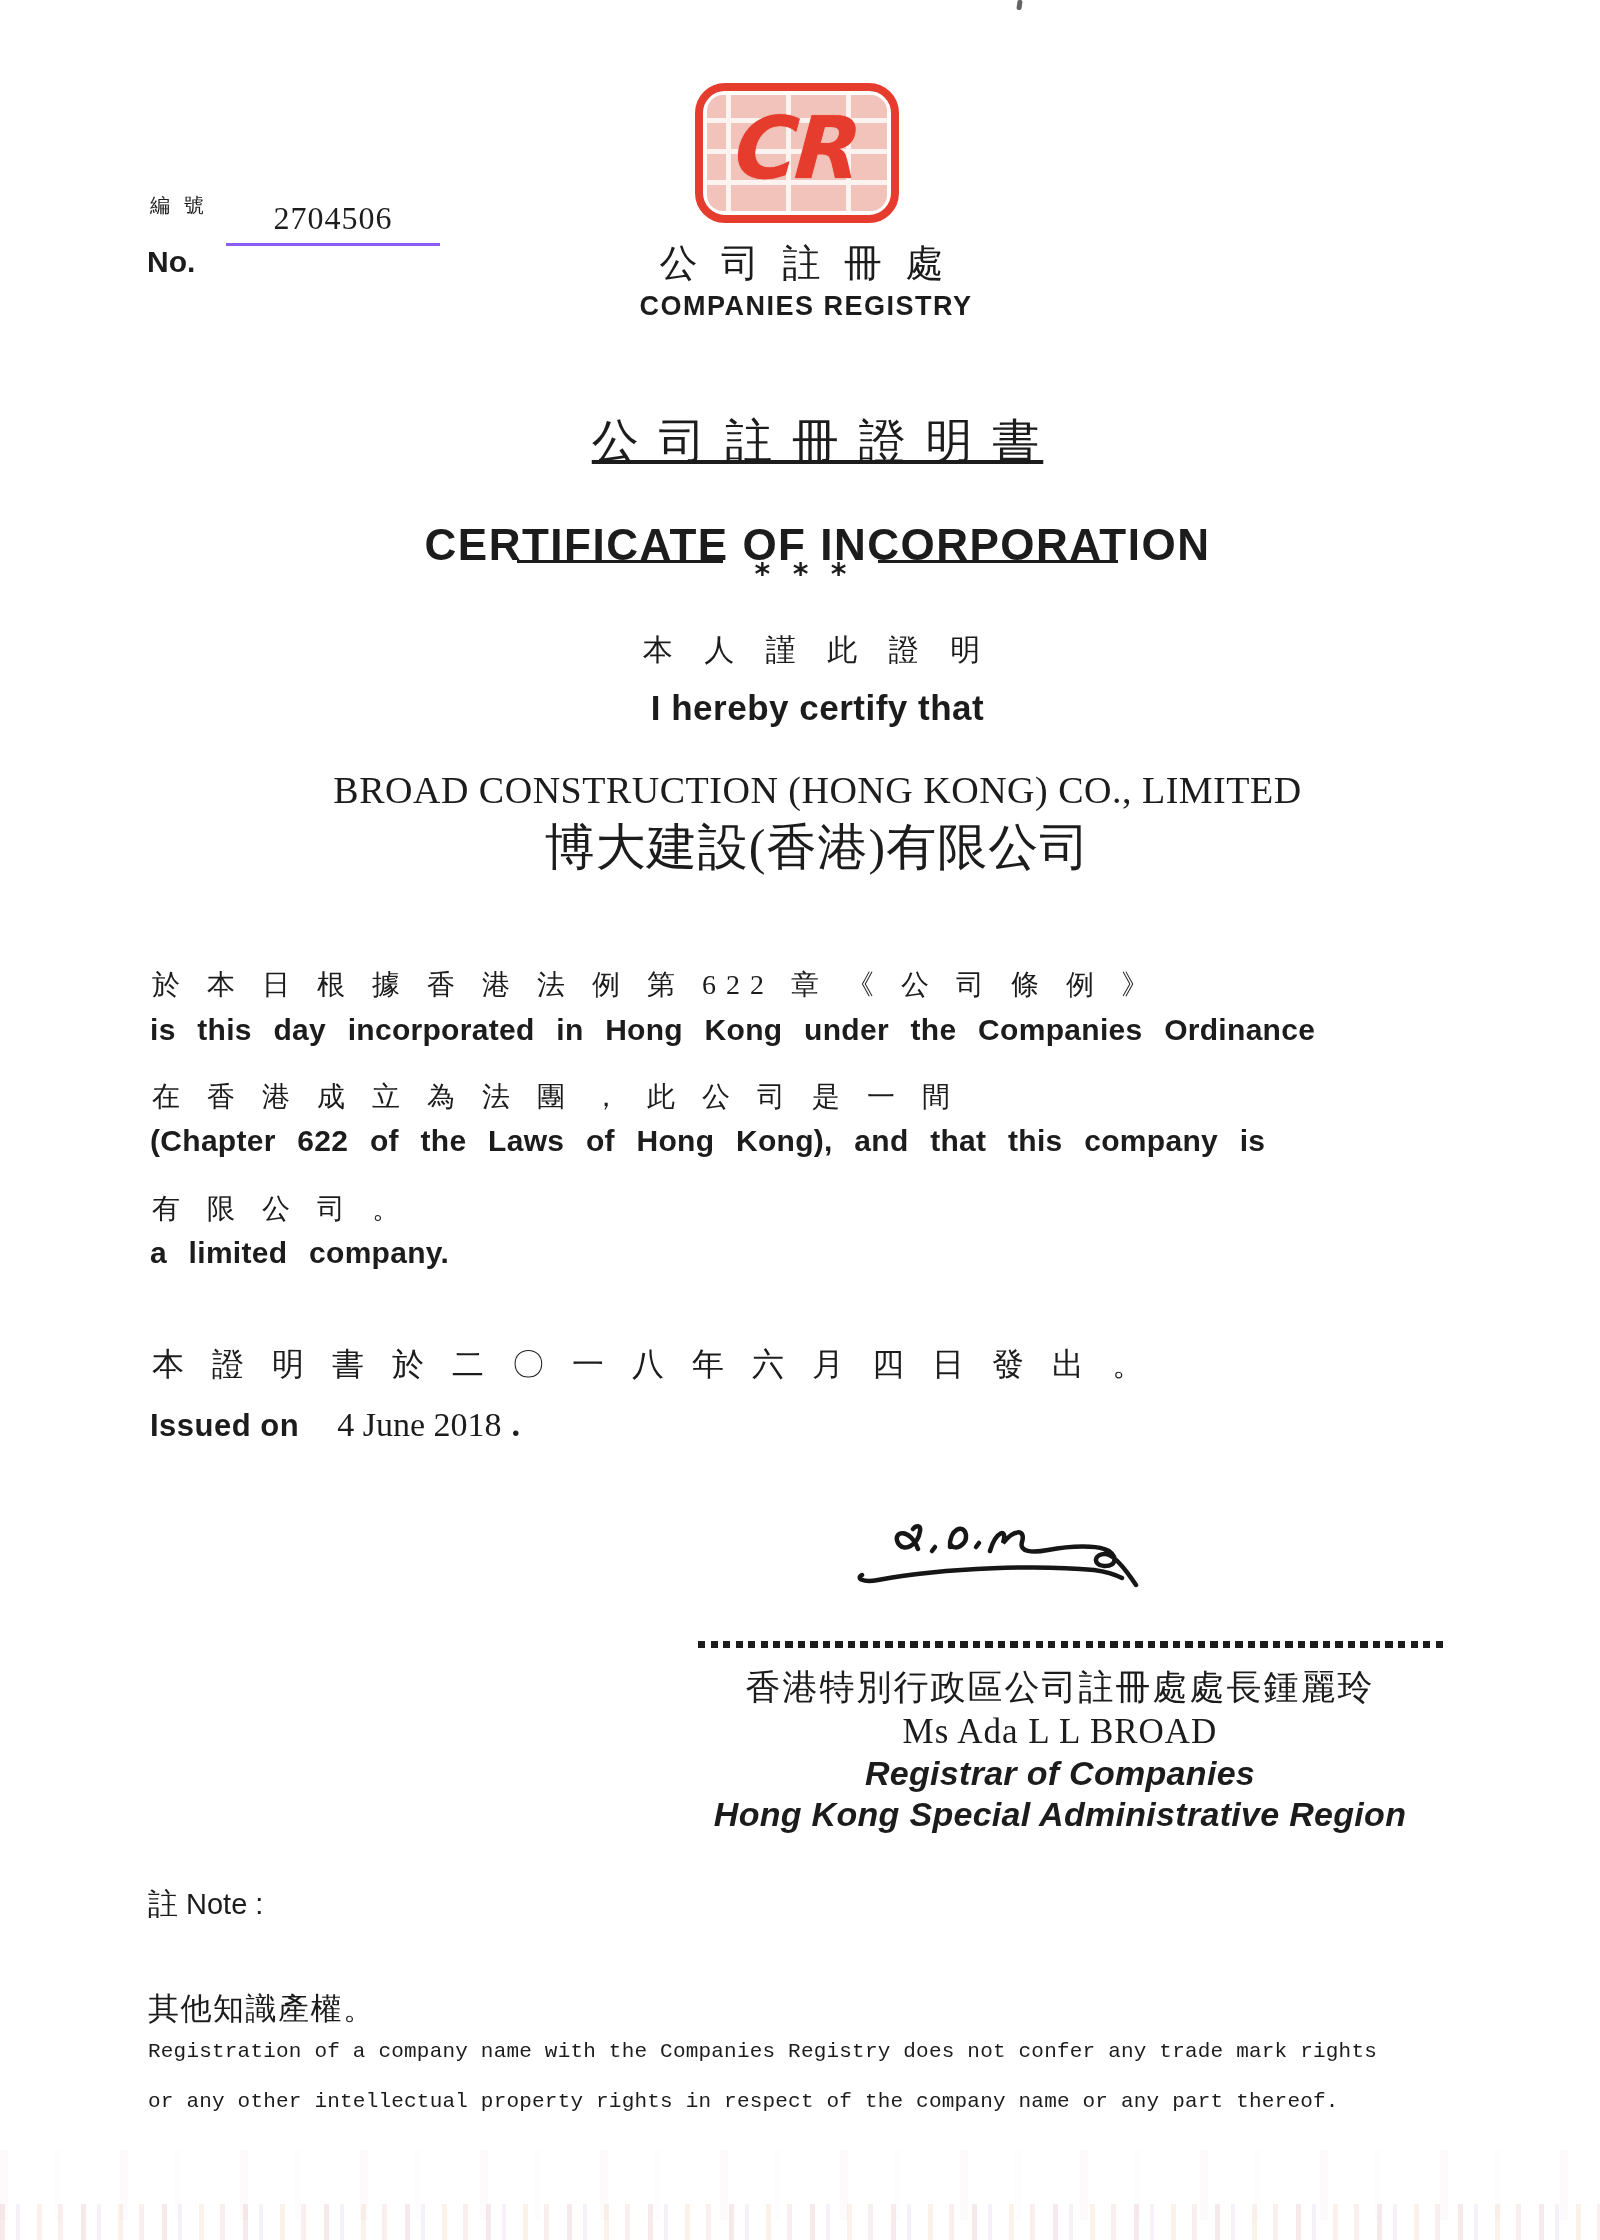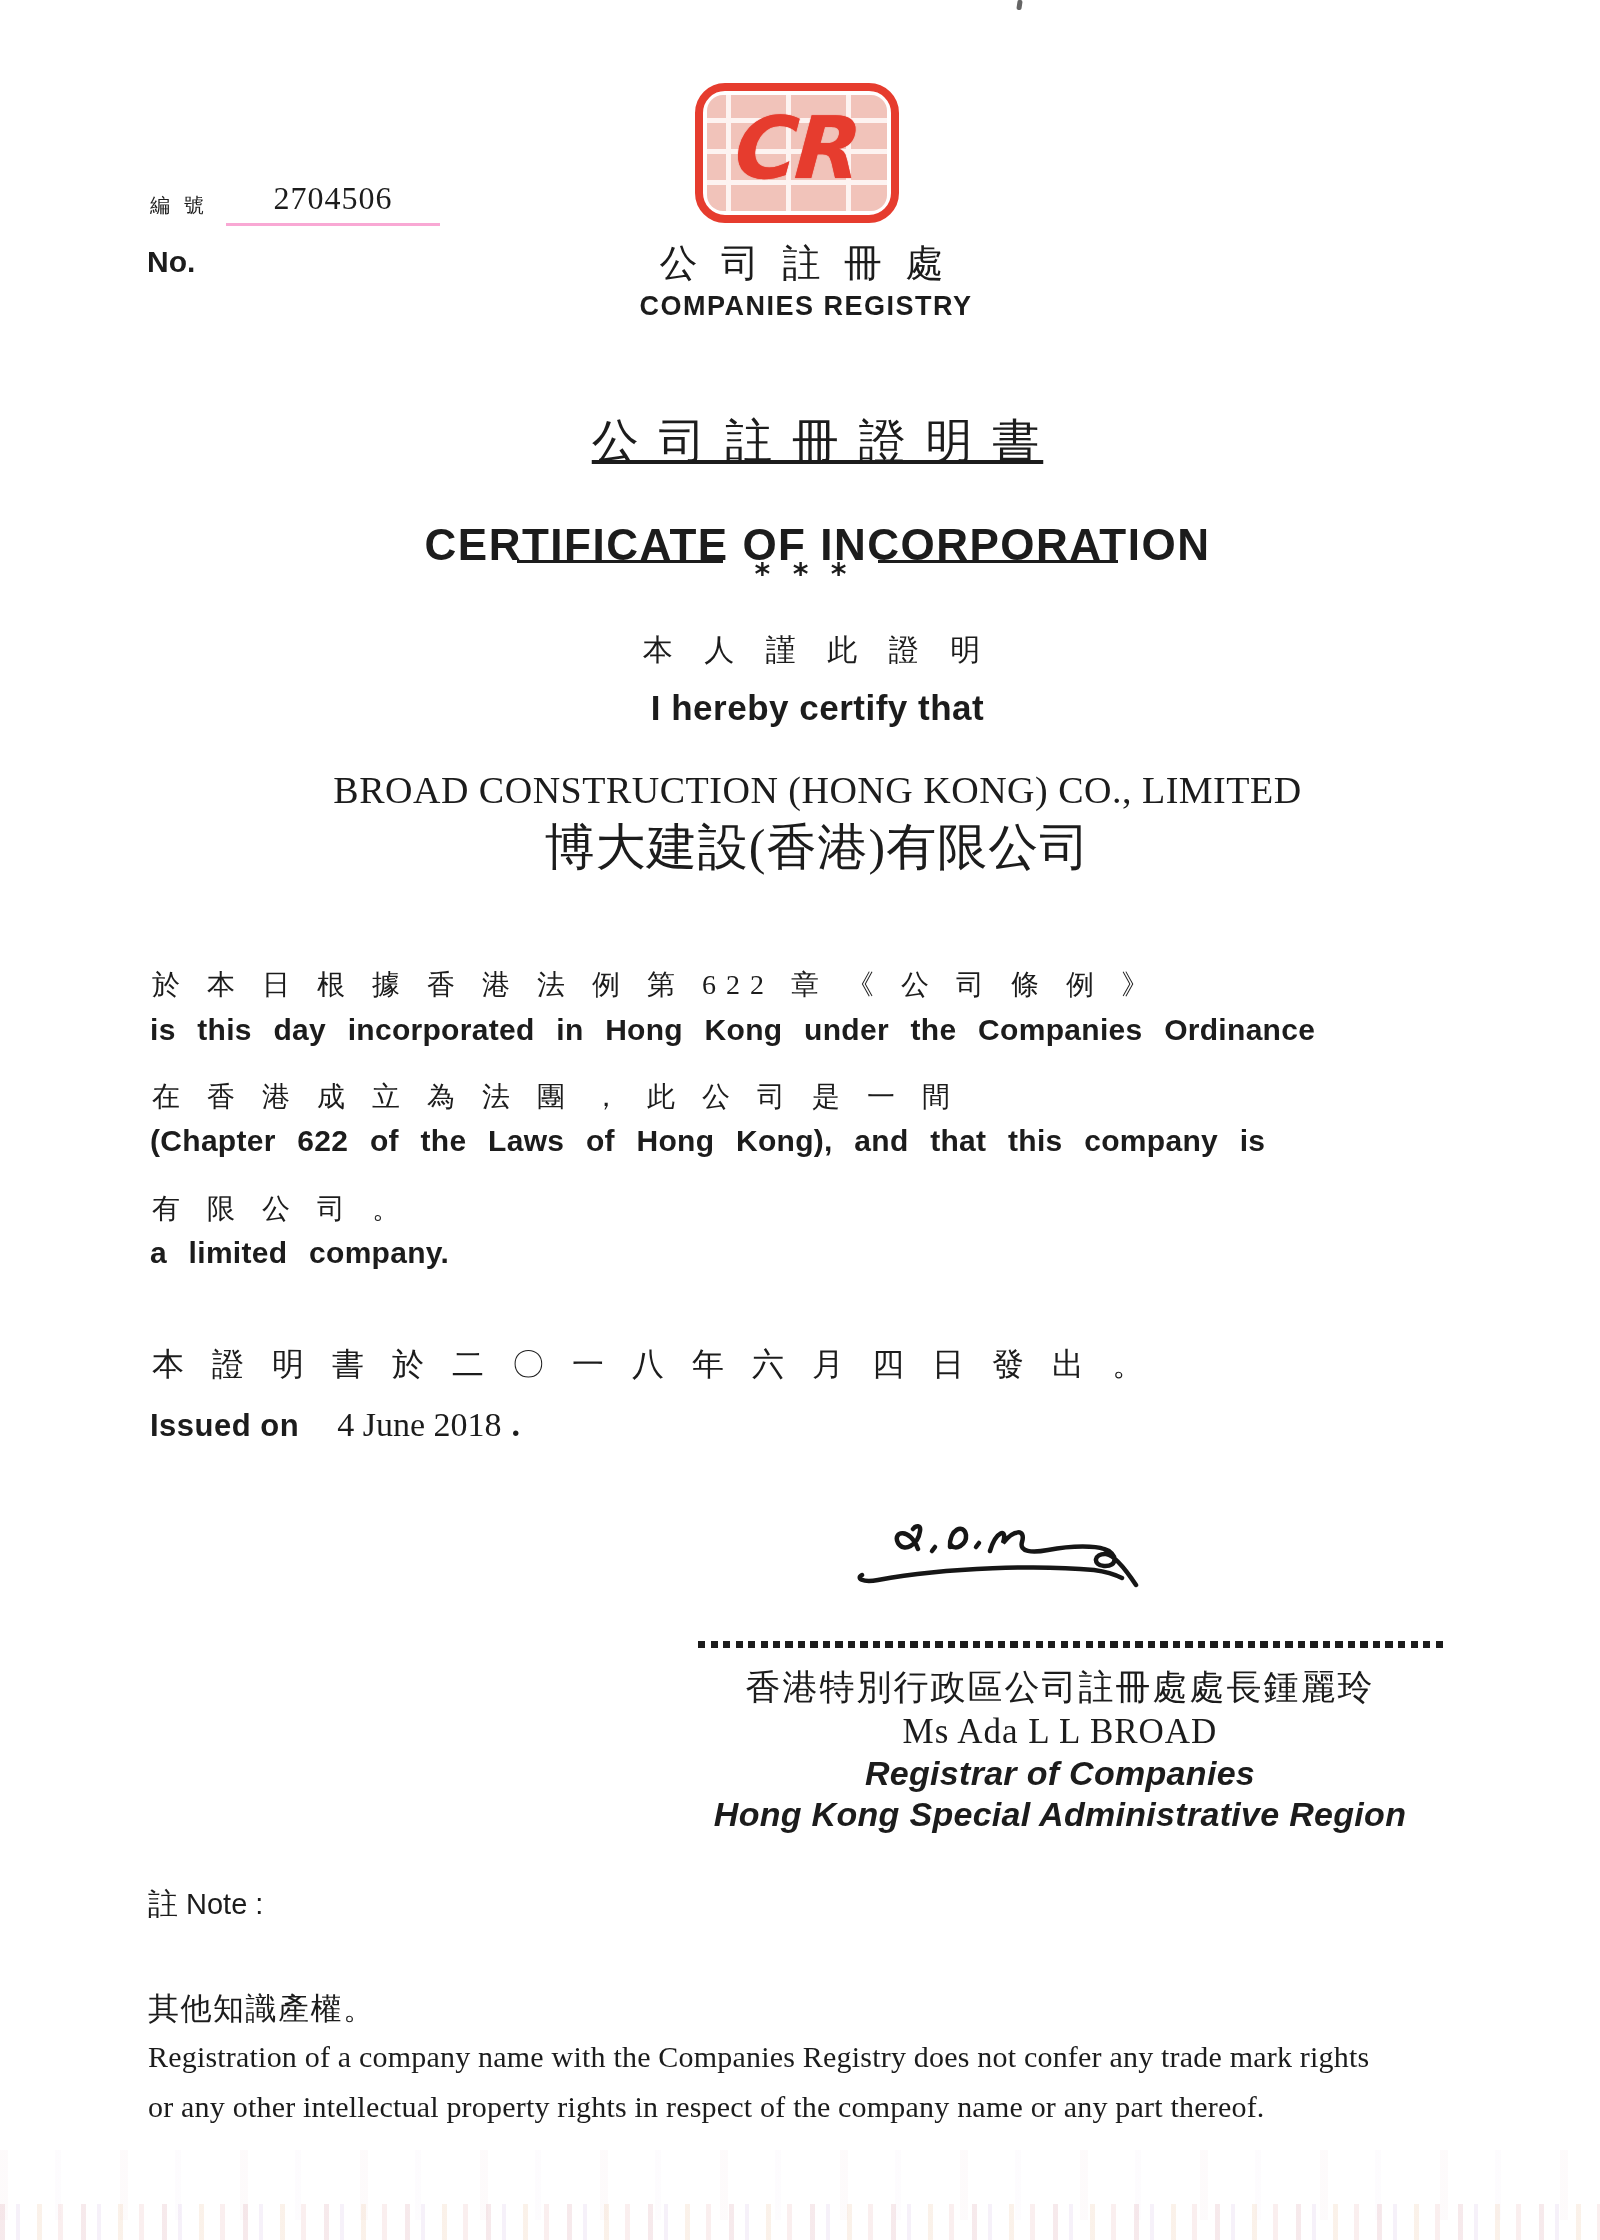--- a/index.html
+++ b/index.html
@@ -19,23 +19,23 @@
     left: 150px; top: 192px;
     font-size: 20px; letter-spacing: 14px;
     font-family: "Liberation Serif", serif;
   }
   .certno-en {
     left: 147px; top: 245px;
     font-family: "Liberation Sans", sans-serif;
     font-weight: bold; font-size: 30px;
   }
   .certno-value-wrap {
-    left: 226px; top: 180px; width: 214px;
+    left: 226px; top: 200px; width: 214px;
     text-align: center;
-    border-bottom: 3px solid #f9a8d4;
+    border-bottom: 3px solid #8b5cf6;
     padding-bottom: 6px;
   }
   .certno-value { font-size: 32px; letter-spacing: 1px; }
 
   
   .cr-logo {
     left: 695px; top: 83px; width: 204px; height: 140px;
     border: 8px solid #e63c2e; border-radius: 30px;
     background: #ffffff; box-sizing: border-box;
     padding: 4px;
@@ -182,22 +182,22 @@
     font-family: "Liberation Sans", sans-serif; font-size: 29px; margin-left: 8px;
   }
   .note-zh1, .note-zh2 {
     left: 148px; width: 1360px;
     font-size: 31px; letter-spacing: 1.5px; white-space: nowrap;
   }
   .note-zh1 { top: 1934px; }
   .note-zh2 { top: 1988px; }
   .note-en1, .note-en2 {
     left: 148px; width: 1360px;
-    font-family: Liberation Serif, serif;
-    font-size: 30px; letter-spacing: 0.2px; white-space: nowrap;
+    font-family: Liberation Mono, monospace;
+    font-size: 21px; letter-spacing: 0.2px; white-space: nowrap;
   }
   .note-en1 { top: 2040px; }
   .note-en2 { top: 2090px; }
 
   
   .top-speck {
     left: 1017px; top: 0; width: 5px; height: 10px;
     background: #4a4a4a; opacity: 0.85; border-radius: 2px;
     transform: rotate(8deg);
   }

